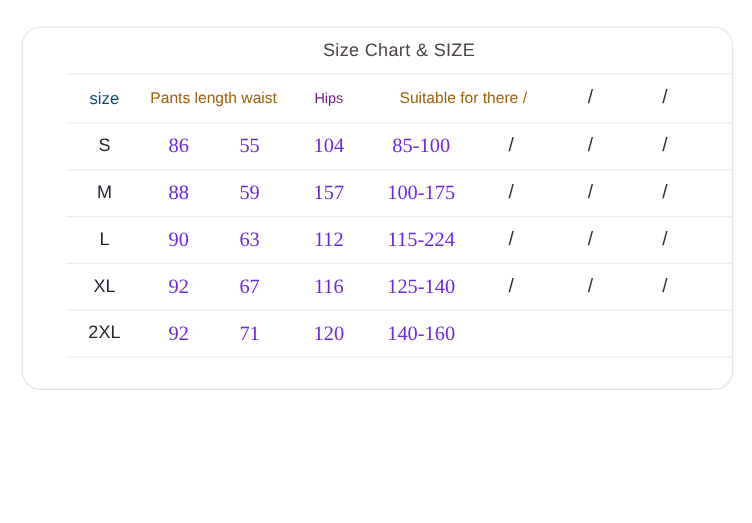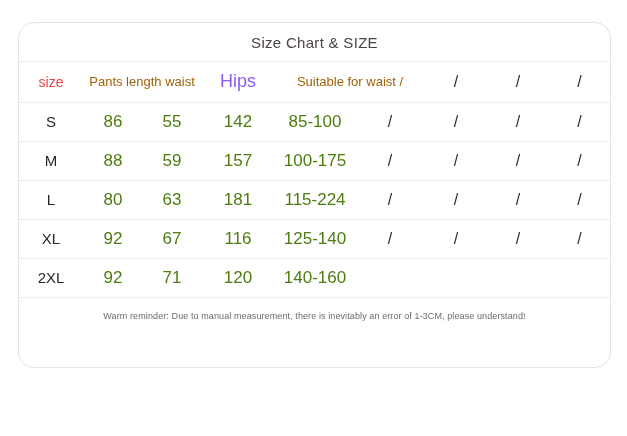--- a/index.html
+++ b/index.html
@@ -9,26 +9,27 @@
     height: 436px;
     background: #ffffff;
     font-family: "Liberation Sans", sans-serif;
   }
   .stage { position: relative; width: 627px; height: 436px; background: #ffffff; }
   .card {
     position: absolute;
     left: 18px;
     top: 22px;
     width: 593px;
-    height: 346px;
+    height: 303px;
     box-sizing: border-box;
     background: #ffffff;
     border: 1px solid #e3e3e3;
     border-radius: 16px;
     overflow: hidden;
+    padding-left: 36px;
   }
   .title-row {
     height: 38px;
     display: flex;
     align-items: center;
     justify-content: center;
     border-bottom: 1px solid #ededed;
     font-size: 15px;
     letter-spacing: 0.3px;
     color: #4c4347;
@@ -42,26 +43,26 @@
   tbody tr { height: 39px; }
   th, td {
     text-align: center;
     vertical-align: middle;
     border-bottom: 1px solid #ededed;
     padding: 0;
     overflow: hidden;
     white-space: nowrap;
   }
   th { font-weight: normal; }
-  .h-size  { font-size: 14px; color: #ef4444; }
+  .h-size  { font-size: 14px; color: #0c4a6e; }
   .h-blue  { font-size: 13px; color: #a16207; font-weight: 500; }
-  .h-hips  { font-size: 18px; color: #8b5cf6; }
+  .h-hips  { font-size: 12px; color: #701a75; }
   .h-slash { font-size: 16px; color: #2c2f37; }
   .c-size  { font-size: 15px; color: #23262e; }
-  .c-num   { font-family: Liberation Sans, sans-serif; font-size: 17px; color: #4d7c0f; }
+  .c-num   { font-family: Liberation Serif, serif; font-size: 17px; color: #6d28d9; }
   .c-slash { font-size: 16px; color: #2c2f37; }
   .footer-row {
     height: 37px;
     display: flex;
     align-items: center;
     justify-content: center;
     font-size: 9px;
     color: #6b6b6b;
     letter-spacing: 0.1px;
   }
@@ -84,54 +85,54 @@
           <col style="width:70px">
         <col style="width:62px">
           <col style="width:62px">
           <col style="width:61px">
       </colgroup>
       <thead>
         <tr>
           <th class="h-size">size</th>
           <th class="h-blue" colspan="2">Pants length waist</th>
           <th class="h-hips">Hips</th>
-          <th class="h-blue" colspan="2">Suitable for waist /</th>
+          <th class="h-blue" colspan="2">Suitable for there /</th>
           <th class="h-slash">/</th>
           <th class="h-slash">/</th>
           <th class="h-slash">/</th>
         </tr>
       </thead>
       <tbody>
         <tr>
           <td class="c-size">S</td>
           <td class="c-num">86</td>
           <td class="c-num">55</td>
-          <td class="c-num">142</td>
+          <td class="c-num">104</td>
           <td class="c-num">85-100</td>
           <td class="c-slash">/</td>
           <td class="c-slash">/</td>
           <td class="c-slash">/</td>
           <td class="c-slash">/</td>
         </tr>
         <tr>
           <td class="c-size">M</td>
           <td class="c-num">88</td>
           <td class="c-num">59</td>
           <td class="c-num">157</td>
           <td class="c-num">100-175</td>
           <td class="c-slash">/</td>
           <td class="c-slash">/</td>
           <td class="c-slash">/</td>
           <td class="c-slash">/</td>
         </tr>
         <tr>
           <td class="c-size">L</td>
-          <td class="c-num">80</td>
+          <td class="c-num">90</td>
           <td class="c-num">63</td>
-          <td class="c-num">181</td>
+          <td class="c-num">112</td>
           <td class="c-num">115-224</td>
           <td class="c-slash">/</td>
           <td class="c-slash">/</td>
           <td class="c-slash">/</td>
           <td class="c-slash">/</td>
         </tr>
         <tr>
           <td class="c-size">XL</td>
           <td class="c-num">92</td>
           <td class="c-num">67</td>
@@ -149,16 +150,15 @@
           <td class="c-num">120</td>
           <td class="c-num">140-160</td>
           <td class="c-slash"></td>
           <td class="c-slash"></td>
           <td class="c-slash"></td>
           <td class="c-slash"></td>
         </tr>
       </tbody>
     </table>
 
-    <div class="footer-row">Warm reminder: Due to manual measurement, there is inevitably an error of 1-3CM, please understand!</div>
 
   </div>
 </div>
 
 </body></html>

